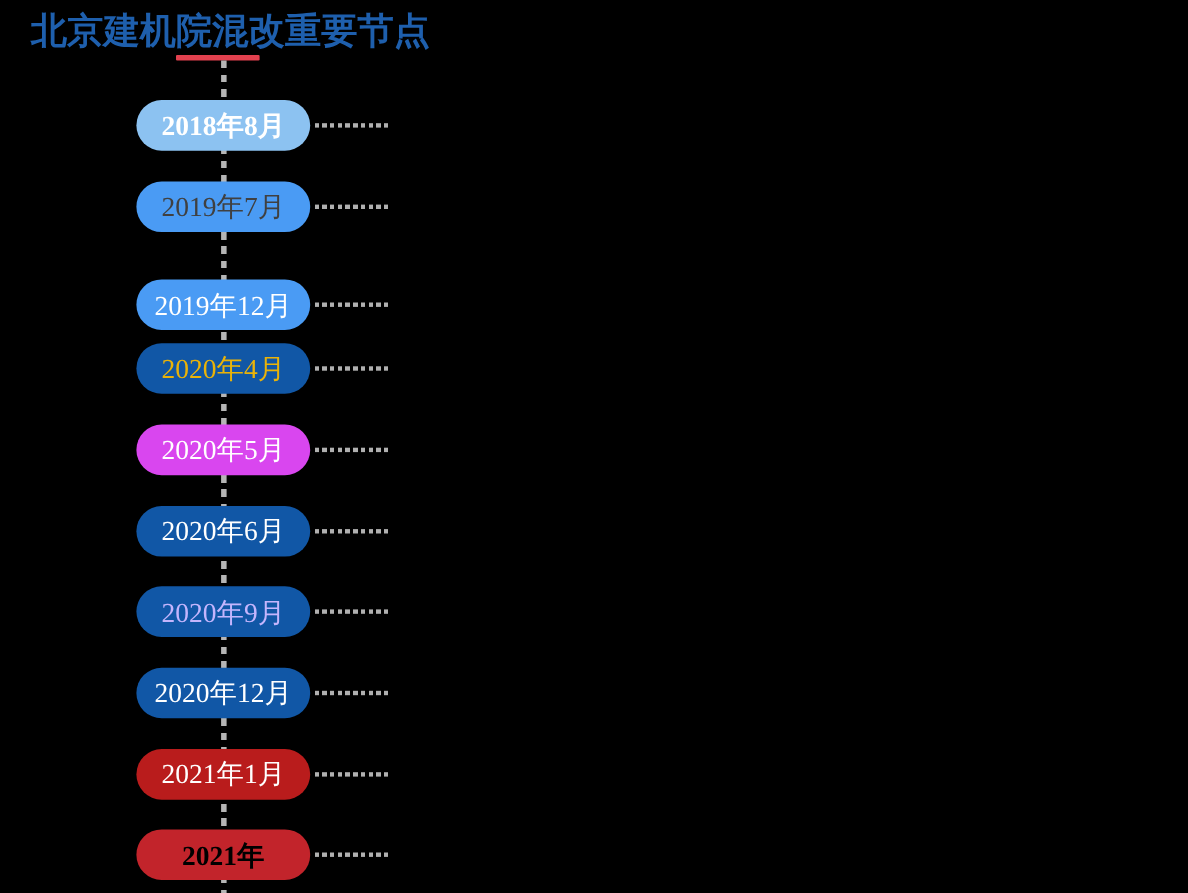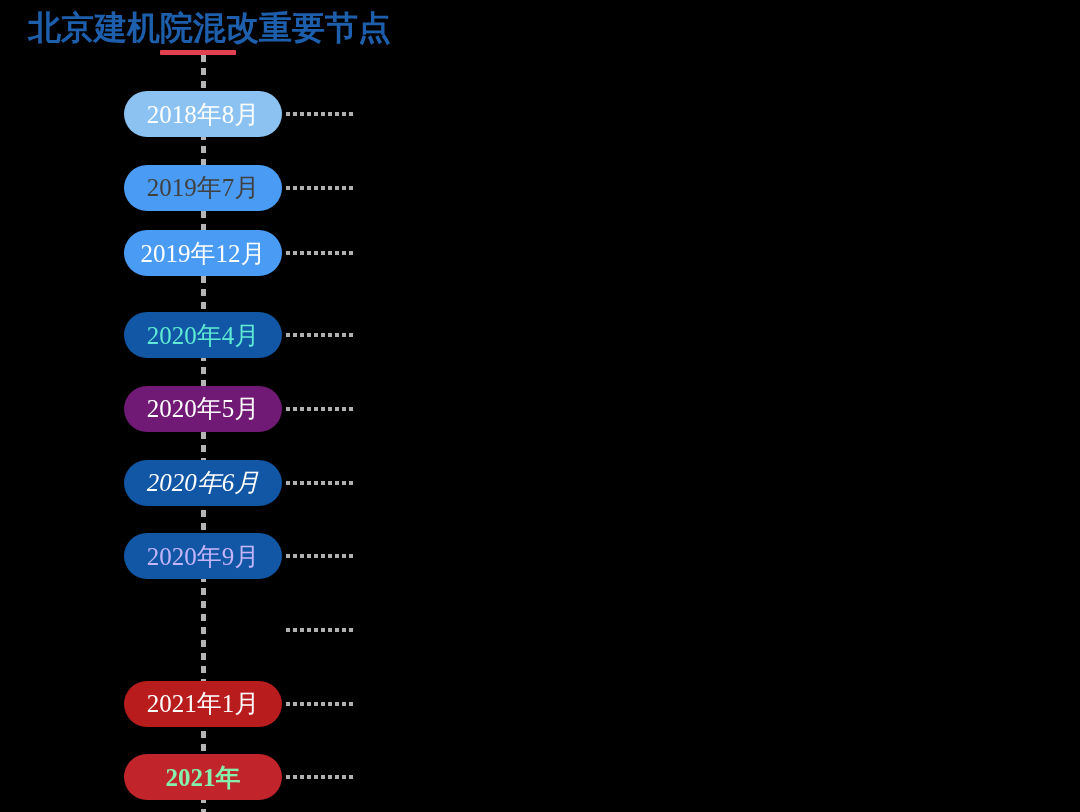--- a/index.html
+++ b/index.html
@@ -77,53 +77,54 @@
 <div id="canvas" style="background: rgb(0, 0, 0);">
 
   <div class="page-title" style="color: rgb(30, 95, 173);">北京建机院混改重要节点</div>
 
   <div class="title-underline" style="background: rgb(226, 65, 79);"></div>
 
   <div class="v-axis"></div>
 
   <div class="timeline">
       <div class="row" style="top: 91px;">
-      <div class="pill" style="background: rgb(140, 194, 241); color: rgb(255, 255, 255);">2018年8月</div>
+      <div class="pill" style="background: rgb(140, 194, 241); color: rgb(255, 255, 255); font-weight: bold;">2018年8月</div>
       <div class="h-dash"></div>
     </div>
       <div class="row" style="top: 164.7px;">
       <div class="pill" style="background: rgb(74, 155, 244); color: #404040;">2019年7月</div>
       <div class="h-dash"></div>
     </div>
-      <div class="row" style="top: 230px;">
+      <div class="row" style="top: 254px;">
       <div class="pill" style="background: rgb(74, 155, 244); color: rgb(255, 255, 255);">2019年12月</div>
       <div class="h-dash"></div>
     </div>
       <div class="row" style="top: 312.1px;">
-      <div class="pill" style="background: rgb(17, 87, 166); color: #5eead4; text-align: center;">2020年4月</div>
+      <div class="pill" style="background: rgb(17, 87, 166); color: #eab308; text-align: center;">2020年4月</div>
       <div class="h-dash"></div>
     </div>
       <div class="row" style="top: 385.8px;">
-      <div class="pill" style="background: #701a75; color: rgb(255, 255, 255);">2020年5月</div>
+      <div class="pill" style="background: #d946ef; color: rgb(255, 255, 255);">2020年5月</div>
       <div class="h-dash"></div>
     </div>
-      <div class="row" style="top: 459.5px; font-style: italic;">
+      <div class="row" style="top: 459.5px;">
       <div class="pill" style="background: rgb(17, 87, 166); color: rgb(255, 255, 255);">2020年6月</div>
       <div class="h-dash"></div>
     </div>
       <div class="row" style="top: 533.2px;">
       <div class="pill" style="background: rgb(17, 87, 166); color: #c4b5fd;">2020年9月</div>
       <div class="h-dash"></div>
     </div>
       <div class="row" style="top: 606.9px;">
+      <div class="pill" style="background: rgb(17, 87, 166); color: rgb(255, 255, 255);">2020年12月</div>
       <div class="h-dash"></div>
     </div>
       <div class="row" style="top: 680.6px;">
       <div class="pill" style="background: #b91c1c; color: rgb(255, 255, 255);">2021年1月</div>
       <div class="h-dash"></div>
     </div>
       <div class="row" style="top: 754.3px;">
-      <div class="pill bold" style="background: rgb(194, 36, 43); color: #86efac;">2021年</div>
+      <div class="pill bold" style="background: rgb(194, 36, 43); color: #000000;">2021年</div>
       <div class="h-dash"></div>
     </div>
     </div>
 
 </div>
 
 </body></html>

